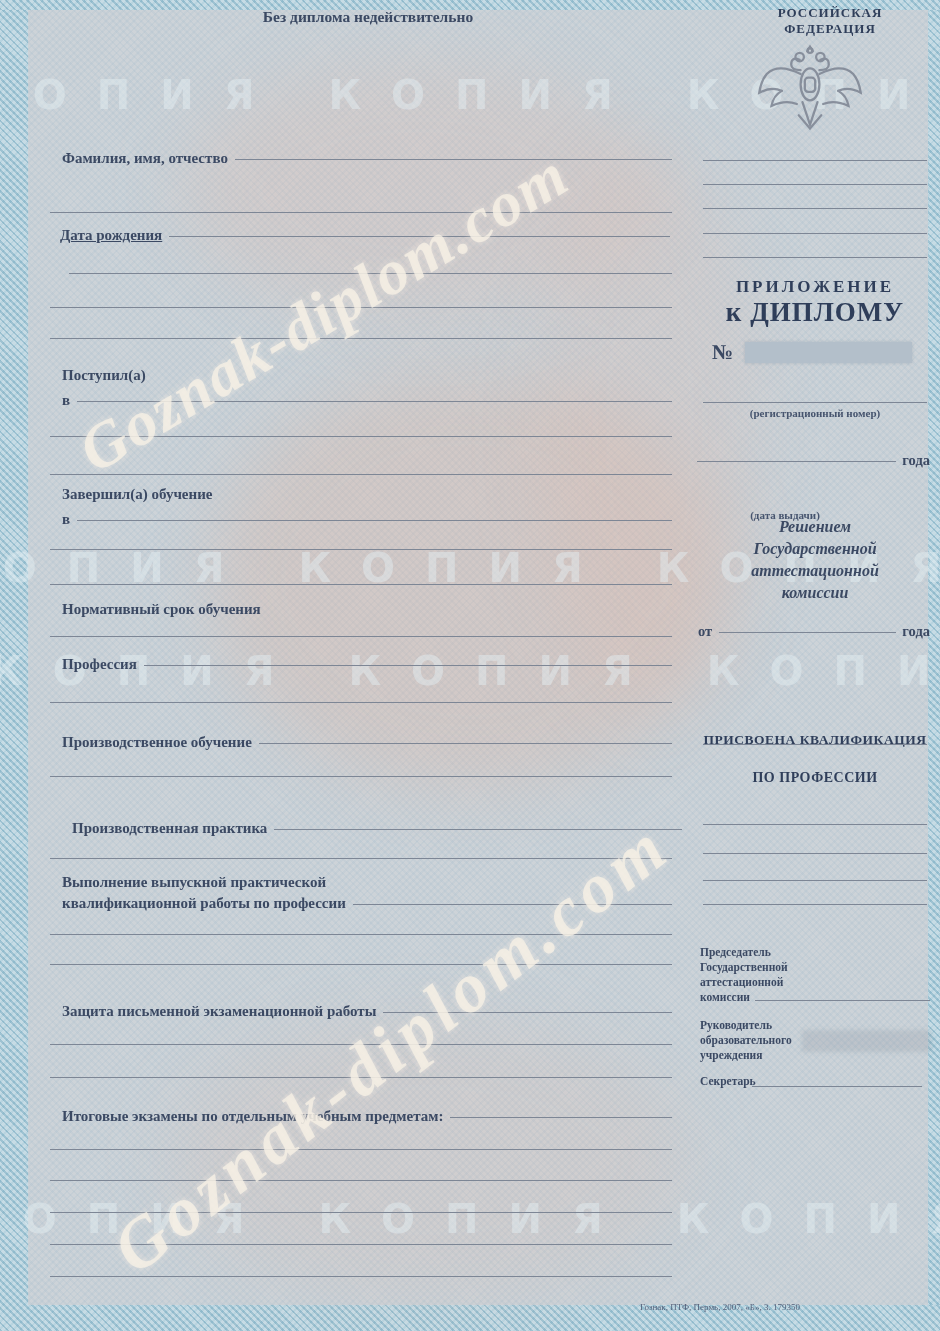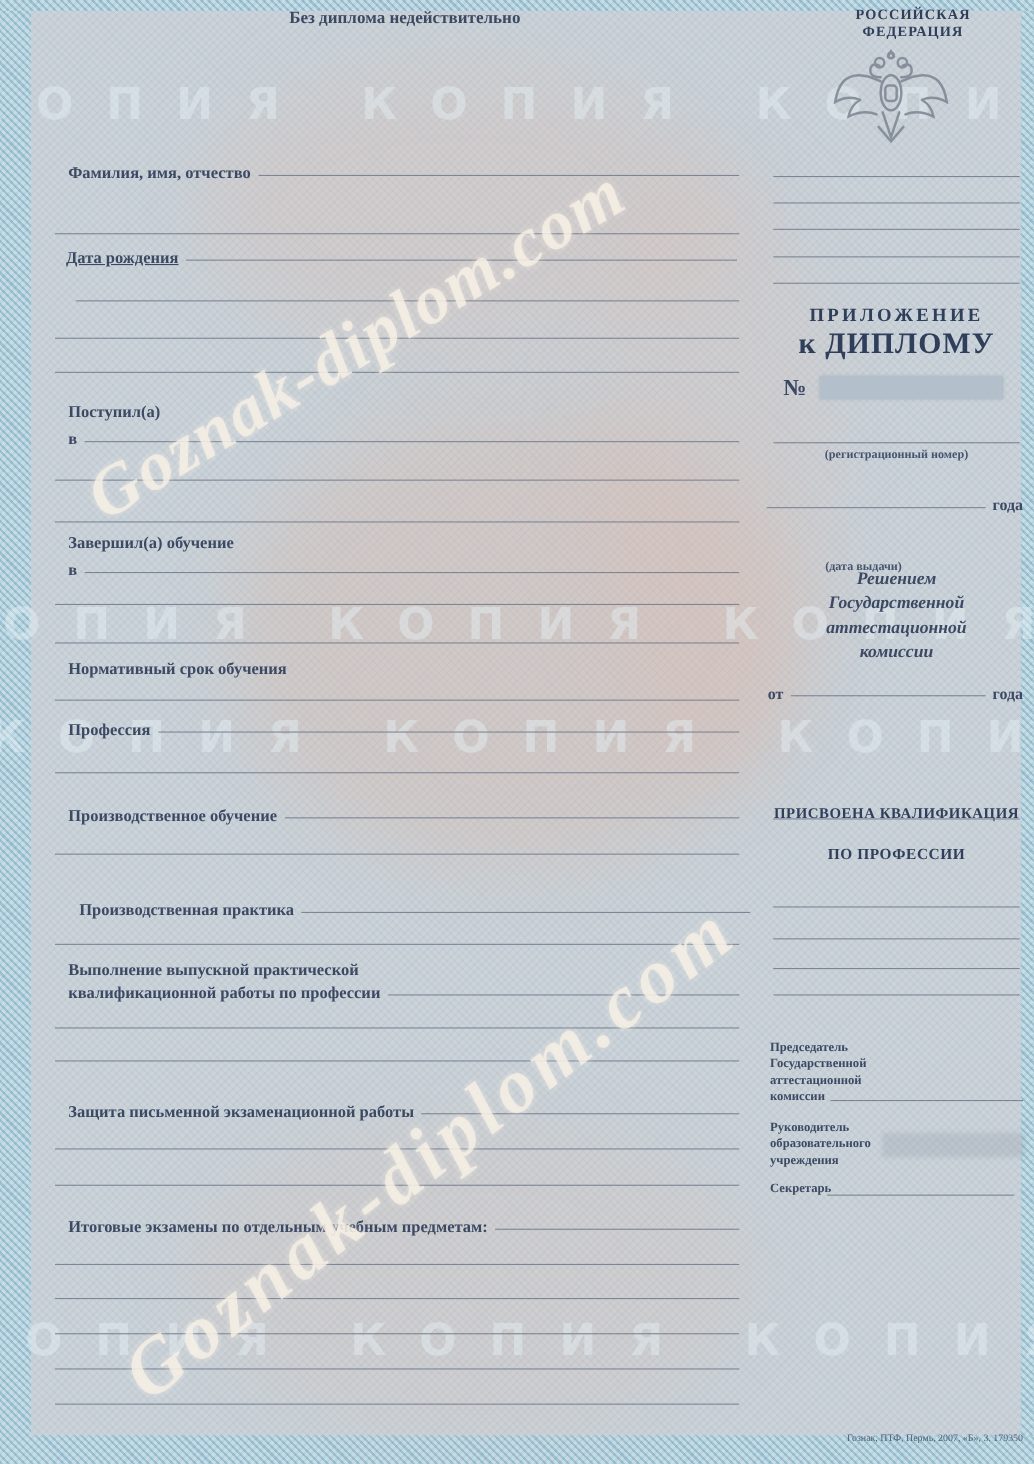--- a/index.html
+++ b/index.html
@@ -32,21 +32,21 @@
   .rule{position:absolute;border-top:1.4px solid #7d8695;height:0;}
   .rc{left:700px;width:230px;text-align:center;}
   .annex{position:absolute;font-weight:bold;font-size:17px;letter-spacing:3px;color:#2f3e5a;}
   .todip{position:absolute;font-weight:bold;font-size:27px;letter-spacing:1px;color:#2f3e5a;}
   .numrow{position:absolute;display:flex;align-items:center;font-weight:bold;font-size:21px;}
   .numbox{flex:1;height:21px;margin-left:12px;background:#b3bfca;box-shadow:0 0 3px rgba(90,110,130,.25);}
   .cap{position:absolute;font-size:11px;font-weight:bold;color:#46546e;}
   .dec{position:absolute;font-style:italic;font-weight:bold;font-size:16px;line-height:22px;}
   .sig{position:absolute;font-weight:bold;font-size:11.5px;line-height:15px;color:#3b4963;}
   .big{position:absolute;font-weight:bold;font-size:13.5px;letter-spacing:.5px;color:#2f3e5a;}
-  .imprint{position:absolute;font-size:9px;color:#53607a;text-align:right;}
+  .imprint{position:absolute;font-size:9px;color:#53607a;}
   .patch{position:absolute;background:rgba(124,137,152,.20);filter:blur(2px);}
 </style>
 </head>
 <body>
 
 <div class="page">
   <div class="pattern"></div>
   <div class="edge l"></div>
   <div class="edge r"></div>
   <div class="edge t"></div>

